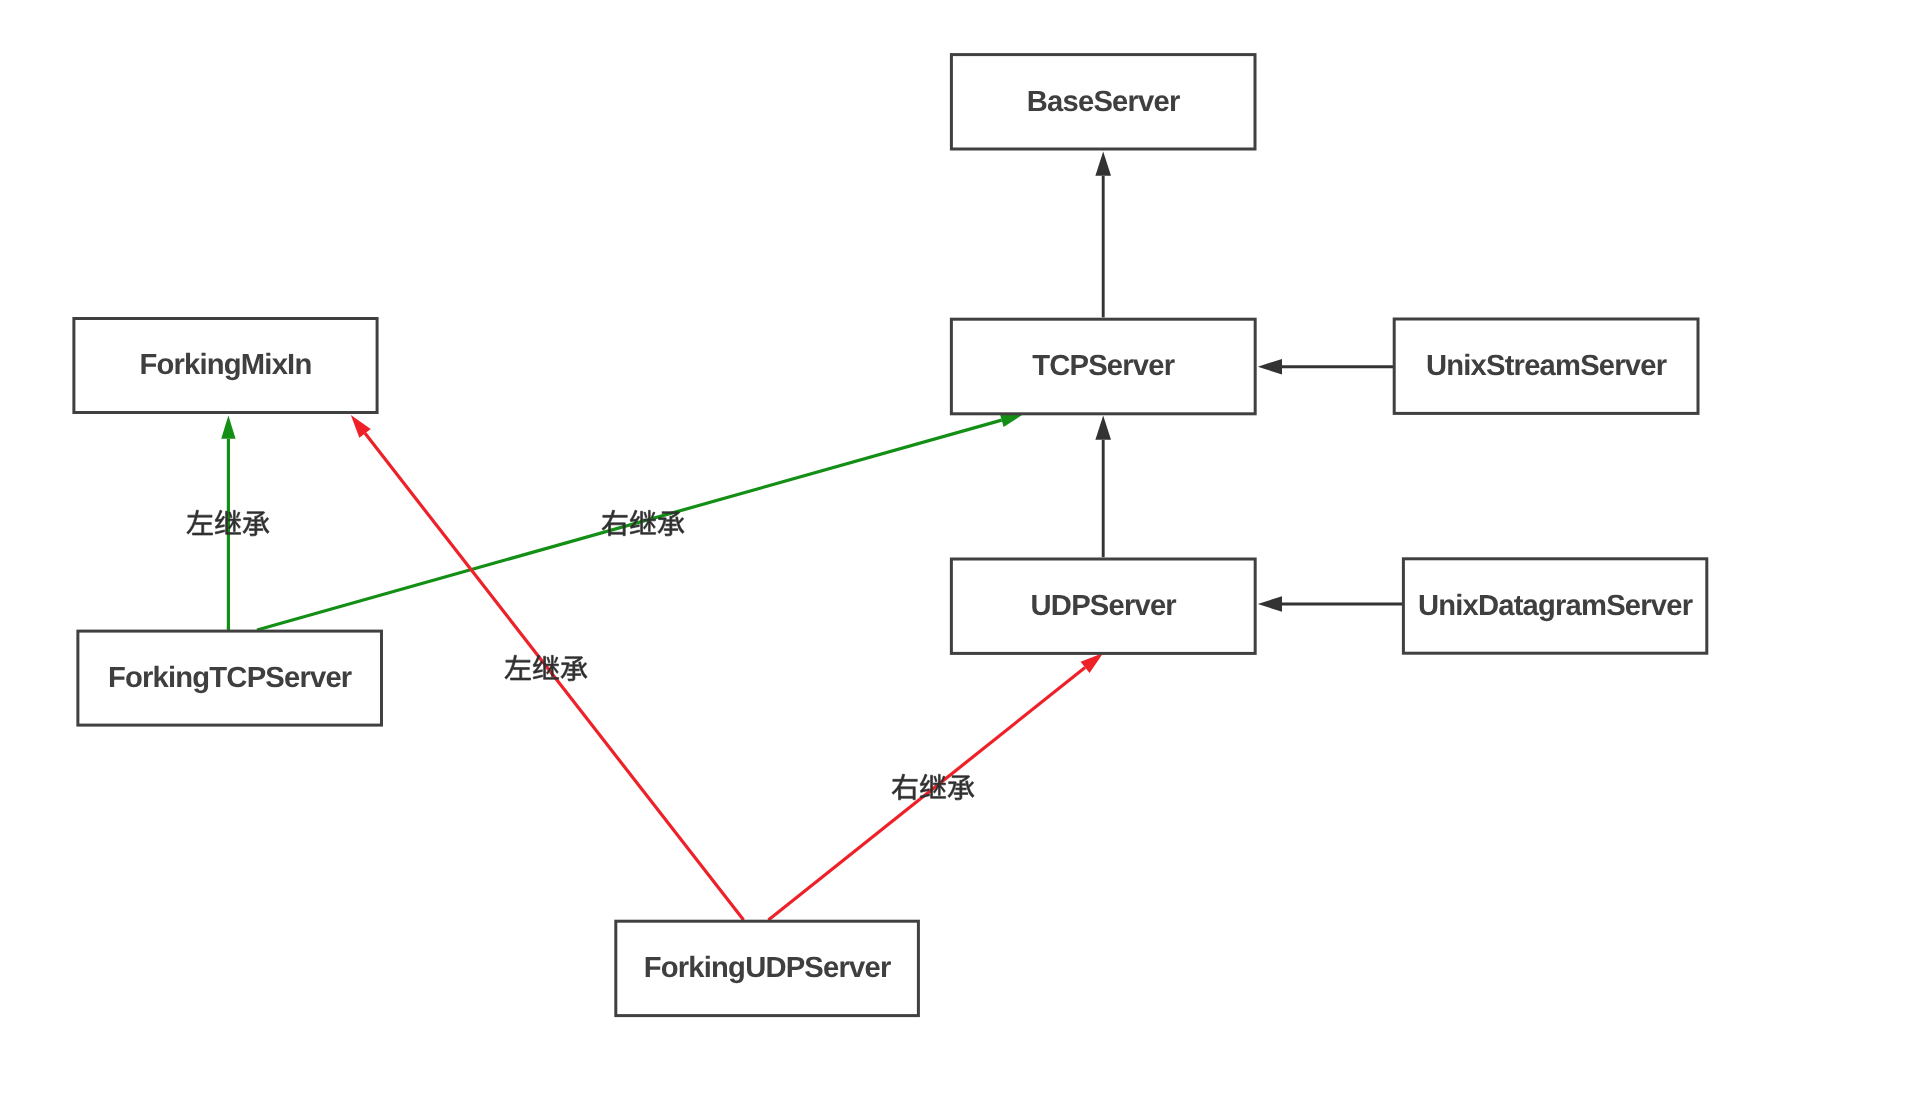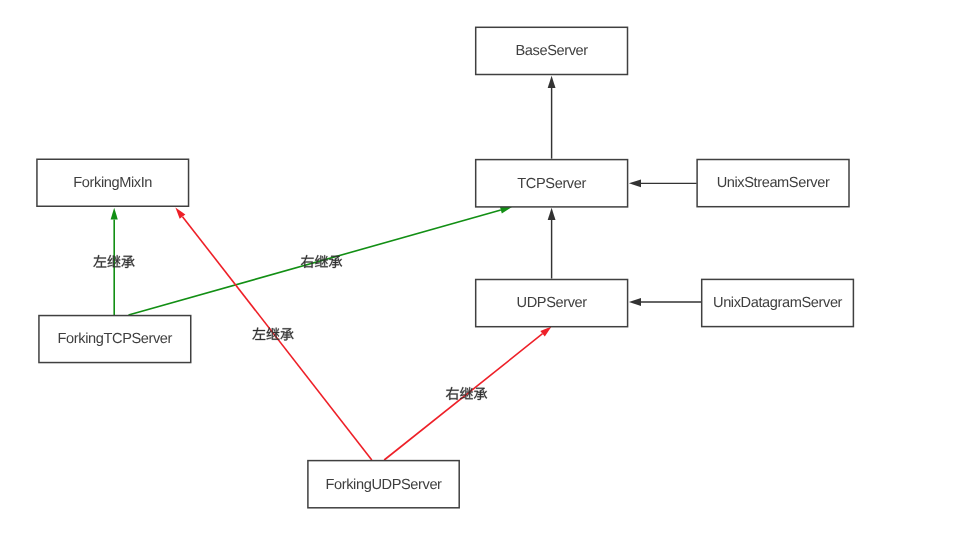--- a/index.html
+++ b/index.html
@@ -12,20 +12,21 @@
     width: 963px;
     height: 553px;
     overflow: hidden;
     font-family: "Liberation Sans", sans-serif;
   }
   #diagram {
     position: relative;
     width: 963px;
     height: 529px;
     background: #ffffff;
+    font-weight: bold;
   }
   #diagram-svg {
     position: absolute;
     left: 0;
     top: 0;
     width: 963px;
     height: 553px;
     shape-rendering: geometricPrecision;
   }
   .node-box {

